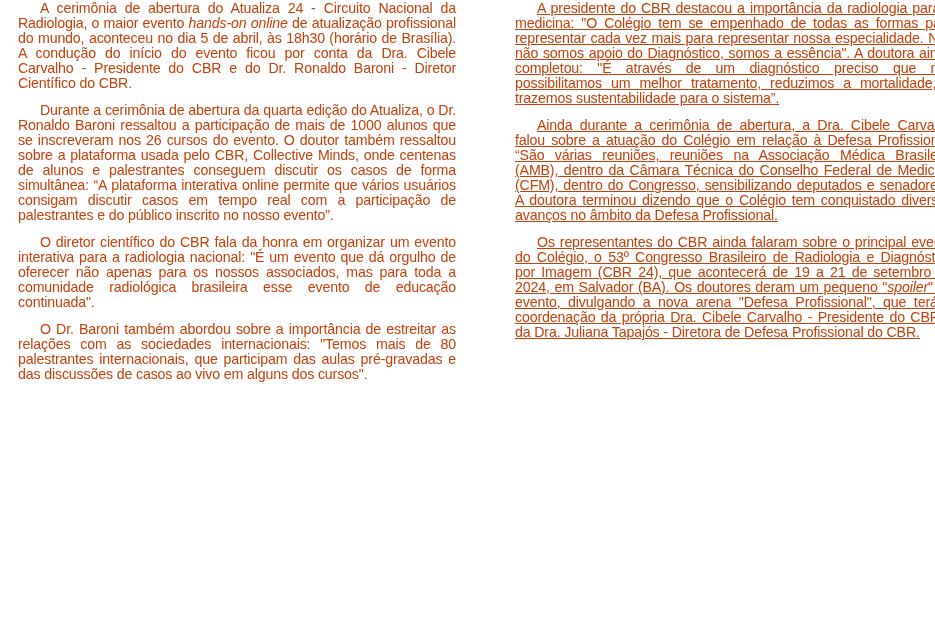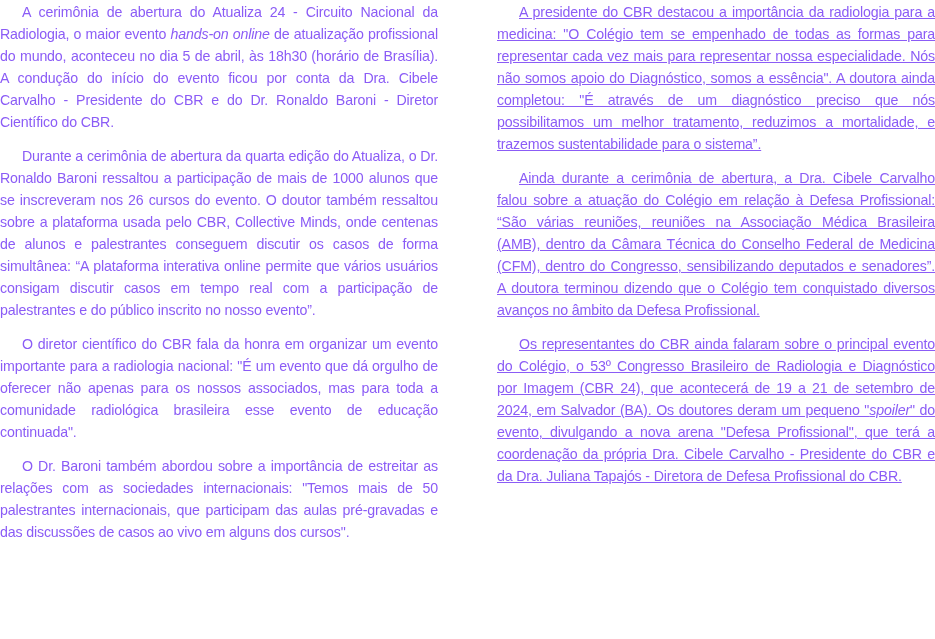--- a/index.html
+++ b/index.html
@@ -2,37 +2,38 @@
 <html><head>
 <meta charset="utf-8">
 <style>
   html, body { margin: 0; padding: 0; background: #ffffff; }
   body { width: 935px; height: 639px; overflow: hidden; position: relative; }
   .col {
     position: absolute;
     top: 1px;
     font-family: "Liberation Sans", sans-serif;
     font-size: 14.2px;
-    line-height: 22px;
-    color: #8b5cf6;
+    line-height: 15px;
+    color: #c2410c;
     text-align: justify;
     letter-spacing: -0.15px;
+    padding-left: 18px;
   }
   .col-left { left: 0; width: 438px; }
   .col-right { left: 497px; width: 438px; text-decoration: underline; }
   .col p { margin: 0 0 12px 0; text-indent: 22px; }
   .col p em { font-style: italic; }
 </style>
 </head>
 <body>
 
 <div class="col col-left">
   <p><span>A cerimônia de abertura do Atualiza 24 - Circuito Nacional da Radiologia, o maior evento </span><em>hands-on online</em><span> de atualização profissional do mundo, aconteceu no dia 5 de abril, às 18h30 (horário de Brasília). A condução do início do evento ficou por conta da Dra. Cibele Carvalho - Presidente do CBR e do Dr. Ronaldo Baroni - Diretor Científico do CBR.</span></p>
   <p>Durante a cerimônia de abertura da quarta edição do Atualiza, o Dr. Ronaldo Baroni ressaltou a participação de mais de 1000 alunos que se inscreveram nos 26 cursos do evento. O doutor também ressaltou sobre a plataforma usada pelo CBR, Collective Minds, onde centenas de alunos e palestrantes conseguem discutir os casos de forma simultânea: “A plataforma interativa online permite que vários usuários consigam discutir casos em tempo real com a participação de palestrantes e do público inscrito no nosso evento”.</p>
-  <p>O diretor científico do CBR fala da honra em organizar um evento importante para a radiologia nacional: "É um evento que dá orgulho de oferecer não apenas para os nossos associados, mas para toda a comunidade radiológica brasileira esse evento de educação continuada".</p>
-  <p>O Dr. Baroni também abordou sobre a importância de estreitar as relações com as sociedades internacionais: "Temos mais de 50 palestrantes internacionais, que participam das aulas pré-gravadas e das discussões de casos ao vivo em alguns dos cursos".</p>
+  <p>O diretor científico do CBR fala da honra em organizar um evento interativa para a radiologia nacional: "É um evento que dá orgulho de oferecer não apenas para os nossos associados, mas para toda a comunidade radiológica brasileira esse evento de educação continuada".</p>
+  <p>O Dr. Baroni também abordou sobre a importância de estreitar as relações com as sociedades internacionais: "Temos mais de 80 palestrantes internacionais, que participam das aulas pré-gravadas e das discussões de casos ao vivo em alguns dos cursos".</p>
 </div>
 
 <div class="col col-right">
   <p>A presidente do CBR destacou a importância da radiologia para a medicina: "O Colégio tem se empenhado de todas as formas para representar cada vez mais para representar nossa especialidade. Nós não somos apoio do Diagnóstico, somos a essência". A doutora ainda completou: "É através de um diagnóstico preciso que nós possibilitamos um melhor tratamento, reduzimos a mortalidade, e trazemos sustentabilidade para o sistema”.</p>
   <p>Ainda durante a cerimônia de abertura, a Dra. Cibele Carvalho falou sobre a atuação do Colégio em relação à Defesa Profissional: “São várias reuniões, reuniões na Associação Médica Brasileira (AMB), dentro da Câmara Técnica do Conselho Federal de Medicina (CFM), dentro do Congresso, sensibilizando deputados e senadores”. A doutora terminou dizendo que o Colégio tem conquistado diversos avanços no âmbito da Defesa Profissional.</p>
   <p><span>Os representantes do CBR ainda falaram sobre o principal evento do Colégio, o 53º Congresso Brasileiro de Radiologia e Diagnóstico por Imagem (CBR 24), que acontecerá de 19 a 21 de setembro de 2024, em Salvador (BA). Os doutores deram um pequeno "</span><em>spoiler</em><span>" do evento, divulgando a nova arena "Defesa Profissional", que terá a coordenação da própria Dra. Cibele Carvalho - Presidente do CBR e da Dra. Juliana Tapajós - Diretora de Defesa Profissional do CBR.</span></p>
 </div>
 
 </body></html>

